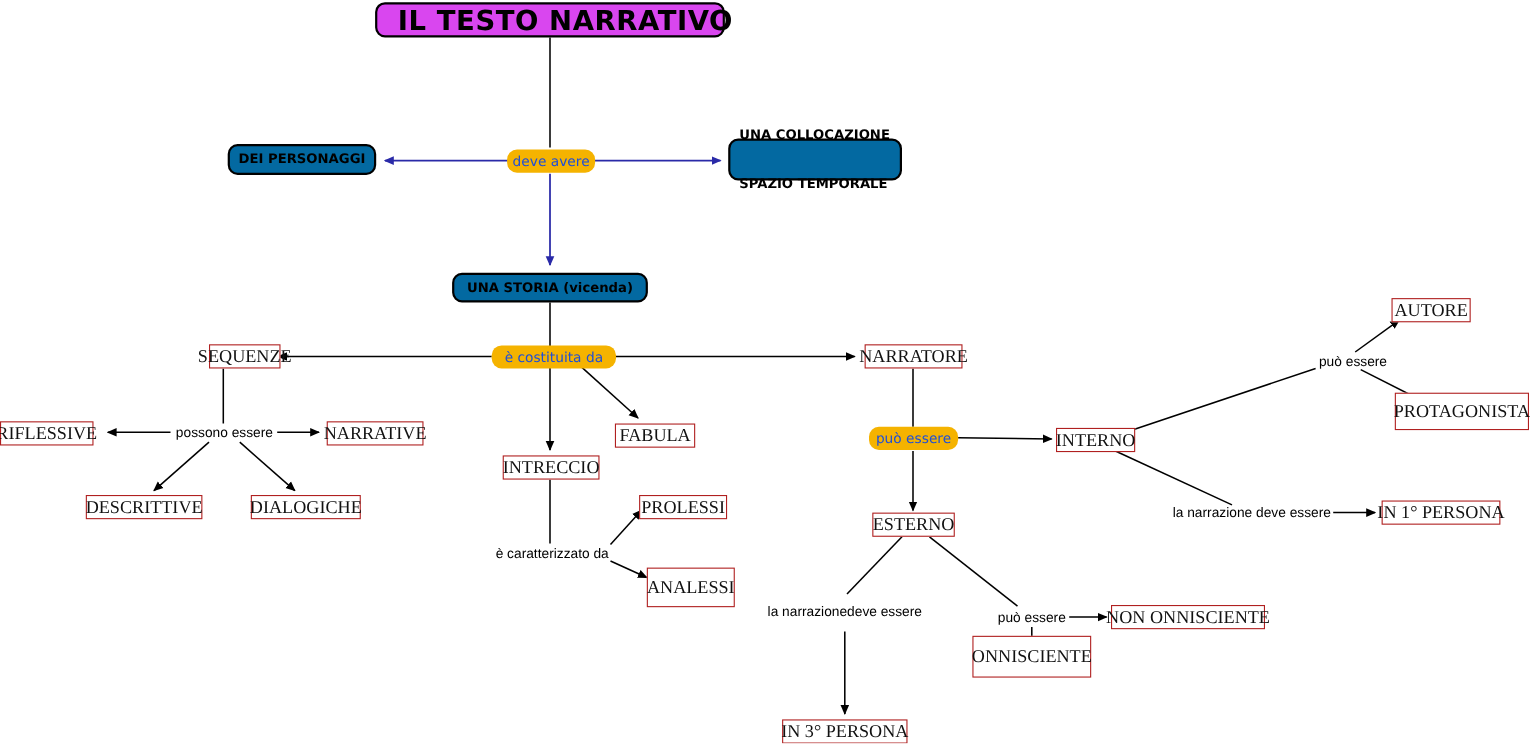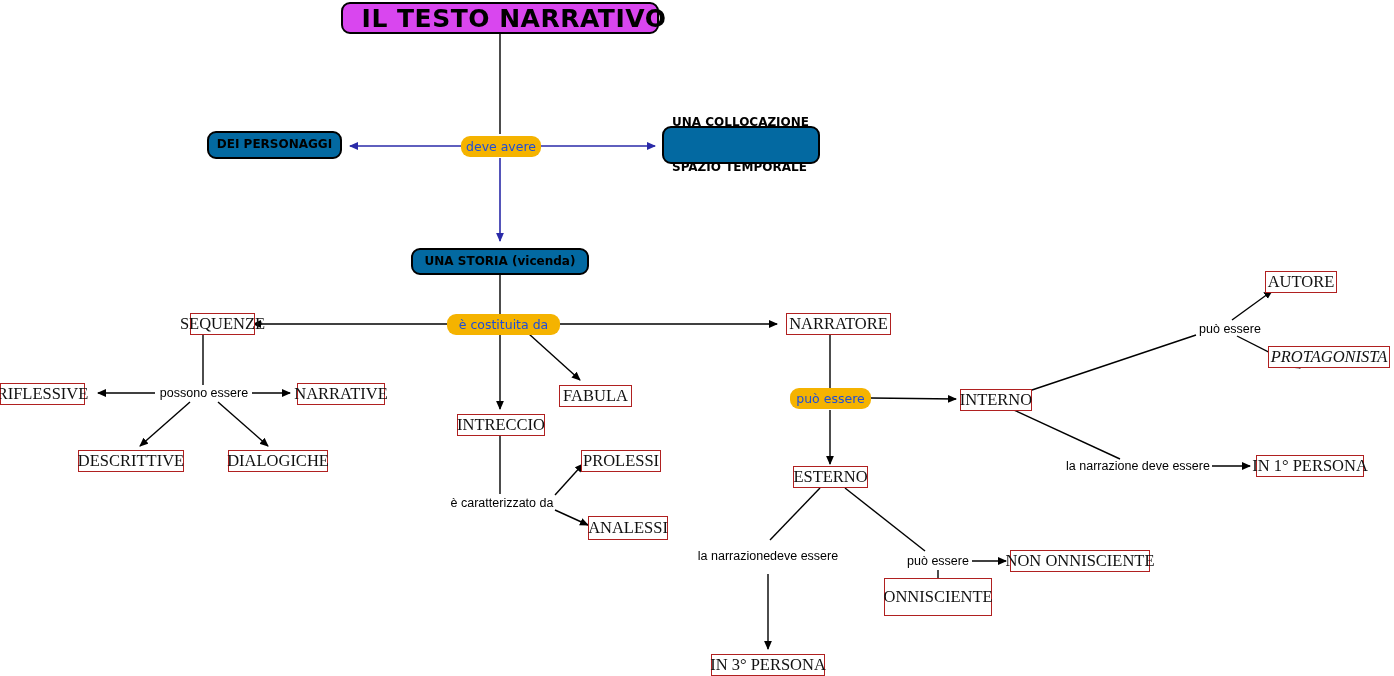--- a/index.html
+++ b/index.html
@@ -196,21 +196,21 @@
   </div>
 
   <div class="node n-box" style="left:162px; top:313px; width:65px; height:22px;margin-left:28px;">
     <span>SEQUENZE</span>
   </div>
 
   <div class="node n-pill" style="left:447px; top:314px; width:113px; height:21px;">
     <span>è costituita da</span>
   </div>
 
-  <div class="node n-box" style="left:786px; top:313px; width:105px; height:22px;">
+  <div class="node n-box" style="left:786px; top:313px; width:89px; height:22px;">
     <span>NARRATORE</span>
   </div>
 
   <div class="node n-box" style="left:559px; top:385px; width:73px; height:22px;">
     <span>FABULA</span>
   </div>
 
   <div class="node n-box" style="left:457px; top:414px; width:88px; height:22px;">
     <span>INTRECCIO</span>
   </div>
@@ -236,21 +236,21 @@
   </div>
 
   <div class="node n-text" style="left:446px; top:494px; width:112px; height:18px;">
     <span>è caratterizzato da</span>
   </div>
 
   <div class="node n-box" style="left:581px; top:450px; width:80px; height:22px;">
     <span>PROLESSI</span>
   </div>
 
-  <div class="node n-box" style="left:588px; top:516px; width:80px; height:24px;">
+  <div class="node n-box" style="left:588px; top:516px; width:80px; height:36px;">
     <span>ANALESSI</span>
   </div>
 
   <div class="node n-pill" style="left:790px; top:388px; width:81px; height:21px;">
     <span>può essere</span>
   </div>
 
   <div class="node n-box" style="left:960px; top:389px; width:72px; height:22px;">
     <span>INTERNO</span>
   </div>
@@ -260,21 +260,21 @@
   </div>
 
   <div class="node n-text" style="left:1194px; top:320px; width:72px; height:18px;">
     <span>può essere</span>
   </div>
 
   <div class="node n-box" style="left:1265px; top:271px; width:72px; height:22px;">
     <span>AUTORE</span>
   </div>
 
-  <div class="node n-box" style="left:1268px; top:346px; width:122px; height:22px;font-style:italic;">
+  <div class="node n-box" style="left:1268px; top:357px; width:122px; height:34px;">
     <span>PROTAGONISTA</span>
   </div>
 
   <div class="node n-text" style="left:1062px; top:457px; width:152px; height:18px;">
     <span>la narrazione deve essere</span>
   </div>
 
   <div class="node n-box" style="left:1256px; top:455px; width:108px; height:22px;">
     <span>IN 1° PERSONA</span>
   </div>

